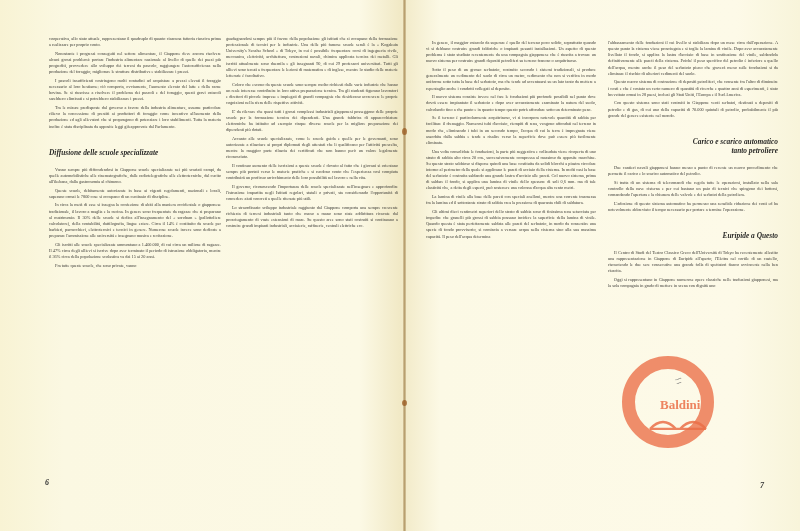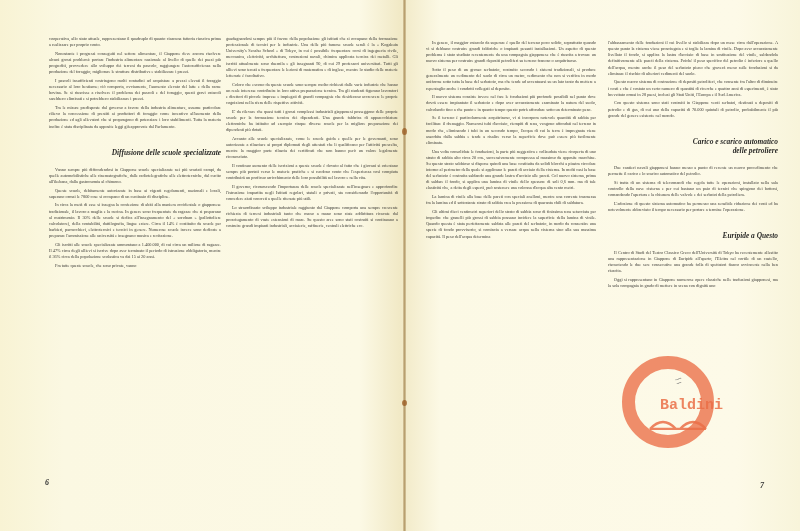--- a/index.html
+++ b/index.html
@@ -31,43 +31,43 @@
     font-style: italic; font-weight: bold; font-size: 7.4px; line-height: 9px;
     text-align: right; margin: 18px 0 10px 0; color: #2a2a28;
   }
   .col h3 span { display: block; }
   .pnum { position: absolute; top: 478px; font-size: 8px; font-weight: bold; font-style: italic; color: #333; }
   .stamp {
     position: absolute; left: 622px; top: 356px; width: 92px; height: 92px;
     border-radius: 50%; border: 13px solid rgba(234,110,70,.78); box-sizing: border-box;
   }
   .stamp-text {
-    position: absolute; left: 660px; top: 397px; font-family: Liberation Mono, monospace;
-    font-size: 15px; font-weight: bold; color: rgba(234,110,70,.85);
+    position: absolute; left: 660px; top: 397px; font-family: Liberation Serif, serif;
+    font-size: 13px; font-weight: bold; color: rgba(234,110,70,.85);
   }
   .stamp-b {
     position: absolute; left: 648px; top: 416px; width: 60px; height: 14px;
   }
   .stamp-small {
     position: absolute; left: 676px; top: 377px; font-family: "Liberation Sans", sans-serif;
     font-size: 3.5px; color: #777; transform: rotate(-18deg); line-height: 4px;
   }
 </style>
 </head>
 <body>
 
 <div class="spread">
 
   <div class="page page-left">
     <div class="col" style="left:37px; width:172px;">
       <p style="text-indent:0">cooperativa, allo stato attuale, rappresentano il quadruplo di quanto ciascuna fattoria riusciva prima a realizzare per proprio conto.</p>
       <p>Nonostante i progressi conseguiti nel settore alimentare, il Giappone deve ancora risolvere alcuni grossi problemi: portare l'industria alimentare nazionale al livello di quelle dei paesi più progrediti, provvedere allo sviluppo dei terreni da pascolo, raggiungere l'autosufficienza nella produzione del foraggio, migliorare le strutture distributive e stabilizzare i prezzi.</p>
       <p>I pascoli insufficienti costringono molti contadini ad acquistare a prezzi elevati il foraggio necessario al loro bestiame; ciò comporta, ovviamente, l'aumento elevato del latte e della carne bovina. Se si riuscisse a risolvere il problema dei pascoli e del foraggio, questi gravi ostacoli sarebbero eliminati e si potrebbero stabilizzare i prezzi.</p>
       <p>Tra le misure predisposte dal governo a favore della industria alimentare, assume particolare rilievo la concessione di prestiti ai produttori di foraggio come incentivo all'aumento della produzione ed agli allevatori che si propongono di potenziare i loro stabilimenti. Tutta la materia inoltre è stata disciplinata da apposite leggi già approvate dal Parlamento.</p>
-      <h3 style="text-align:right">
+      <h3 style="text-align:left">
           <span>Diffusione delle scuole specializzate</span>
         </h3>
       <p>Vanno sempre più diffondendosi in Giappone scuole specializzate nei più svariati campi, da quelle automobilistiche alle cinematografiche, dalle radiotelegrafiche alle elettrotecniche, dal cucito all'ikebana, dalla gastronomia al chimono.</p>
       <p>Queste scuole, debitamente autorizzate in base ai vigenti regolamenti, nazionali e locali, superano ormai le 7800 cose si occupano di un centinaio di discipline.</p>
       <p>In circa la metà di esse si insegna la confezione di abiti alla maniera occidentale o giapponese tradizionale, il lavoro a maglia e la cucina. In genere sono frequentate da ragazze che si preparano al matrimonio. Il 30% delle scuole si dedica all'insegnamento del « sorobam » (pallottoliere calcolatore), della contabilità, dattilografia, lingue estere. Circa il 14% è costituito da scuole per barbieri, parrucchieri, elettrotecnici e tecnici in genere. Numerose scuole invece sono dedicate a preparare l'ammissione alle università e insegnano musica e recitazione.</p>
       <p>Gli iscritti alle scuole specializzate ammontano a 1.400.000, di cui circa un milione di ragazze. Il 47% circa degli allievi si iscrive dopo aver terminato il periodo di istruzione obbligatoria, mentre il 36% circa della popolazione scolastica va dai 15 ai 20 anni.</p>
       <p>Fra tutte queste scuole, che sono private, vanno</p>
     </div>
     <div class="col" style="left:214px; width:172px;">
       <p style="text-indent:0">guadagnandosi sempre più il favore della popolazione gli istituti che si occupano della formazione professionale di tecnici per le industrie. Una delle più famose scuole serali è la « Kogakuin University's Senshu School » di Tokyo, in cui è possibile frequentare corsi di ingegneria civile, meccanica, elettricità, architettura, costruzioni navali, chimica applicata tecnica dei metalli. Gli iscritti attualmente sono duemila e gli insegnanti 90, di cui 29 professori universitari. Tutti gli allievi sono tenuti a frequentare le lezioni di matematica e di inglese, mentre lo studio delle materie letterarie è facoltativo.</p>
@@ -94,21 +94,21 @@
       <p>Una volta consolidate le fondazioni, la parte più suggestiva e collaudata viene ricoperta di uno strato di sabbia alto circa 20 cm., successivamente compressa al massimo da apposite macchine. Su questo strato sabbioso si dispone quindi una base costituita da solidi blocchi a piastra circolare intorno al perimetro della quale si applicano le pareti di acciaio della cisterna. In molti casi la base del serbatoio è costruita saldando una grande lastra d'acciaio alle pareti. Col nuovo sistema, prima di saldare il fondo, si applica una lamina di vinile dello spessore di soli 0,6 mm. ma di tale elasticità che, a detta degli esperti, può sostenere una colonna d'acqua alta cento metri.</p>
       <p>La lamina di vinile alla base delle pareti con speciali anelloni, mentre una corrente trasmessa fra la lamina ed il sottostante strato di sabbia crea la pressione di quaranta chili di saldatura.</p>
       <p>Gli ultimi dieci centimetri superiori dello strato di sabbia sono di finissima rena setacciata per impedire che granelli più grossi di sabbia possano incidere la superficie della lamina di vinile. Quando questa è stata perfettamente saldata alle pareti del serbatoio, in modo da consentire una specie di fondo provvisorio, si comincia a versare acqua nella cisterna sino alla sua massima capacità. Il peso dell'acqua determina</p>
     </div>
     <div class="col" style="left:200px; width:170px; top:40px;">
       <p style="text-indent:0">l'abbassamento delle fondazioni il cui livello si stabilizza dopo un mese circa dall'operazione. A questo punto la cisterna viene prosciugata e si toglie la lamina di vinile. Dopo aver accuratamente livellato il fondo, si applica la lastra d'acciaio di base in sostituzione del vinile, saldandola definitivamente alle pareti della cisterna. Poiché il peso specifico del petrolio è inferiore a quello dell'acqua, mentre anche il peso del serbatoio pieno che graverà meno sulle fondazioni si da eliminare il rischio di ulteriori cedimenti del suolo.</p>
       <p>Questo nuovo sistema di costruzione di depositi petroliferi, che consente fra l'altro di diminuire i costi e che è costato un certo numero di quantità di ricerche e quattro anni di esperimenti, è stato brevettato ormai in 28 paesi, inclusi gli Stati Uniti, l'Europa e il Sud America.</p>
       <p>Con questo sistema sono stati costruiti in Giappone venti serbatoi, destinati a depositi di petrolio e di gas, di cui uno della capacità di 70.000 quintali di petrolio, probabilmente il più grande del genere esistente nel mondo.</p>
       <h3>
         <span>Carico e scarico automatico</span>
-        <span>delle petroliere</span>
+        <span>tanto petroliere</span>
       </h3>
       <p>Due cantieri navali giapponesi hanno messo a punto di recente un nuovo procedimento che permette il carico e lo scarico automatico del petrolio.</p>
       <p>Si tratta di un sistema di telecomandi che regola tutte le operazioni, installato nella sala controllo della nave cisterna e per cui bastano un paio di tecnici che spingono dei bottoni, comandando l'apertura e la chiusura delle valvole e dei serbatoi della petroliera.</p>
       <p>L'adozione di questo sistema automatico ha permesso una sensibile riduzione dei costi ed ha notevolmente abbreviato il tempo necessario per portare a termine l'operazione.</p>
       <h3>
           <span>Euripide a Questo</span>
         </h3>
       <p>Il Centro di Studi del Teatro Classico Greco dell'Università di Tokyo ha recentemente allestito una rappresentazione in Giappone di Euripide all'aperto, l'Elettra nel cortile di un castello, riscuotendo le due sere consecutive una grande folla di spettatori fianco avvincente nella ben riuscita.</p>
       <p>Oggi si rappresentano in Giappone numerose opere classiche nelle traduzioni giapponesi, ma la sola compagnia in grado di mettere in scena con dignità uno</p>
     </div>

